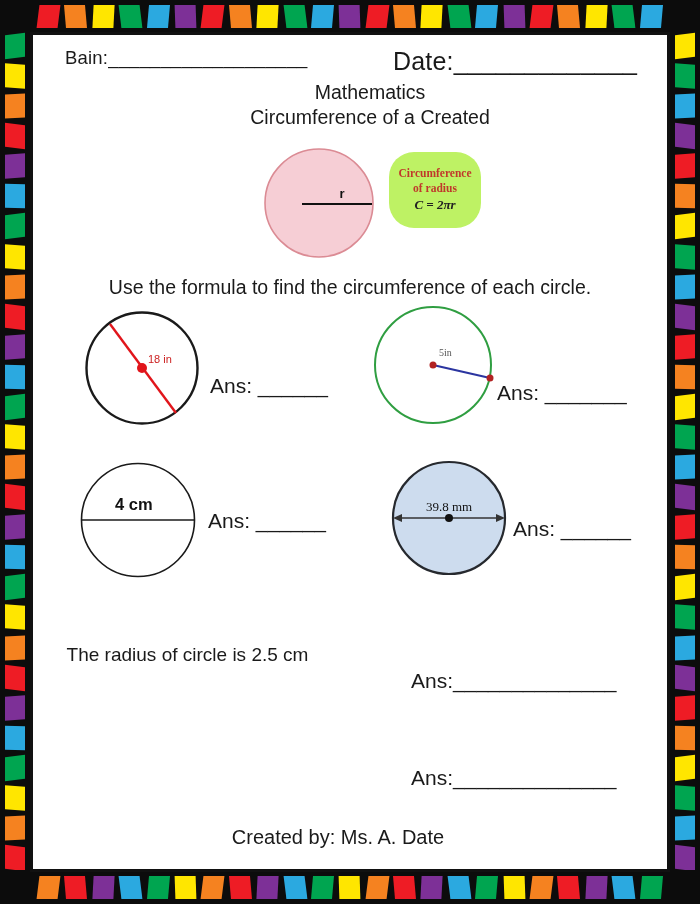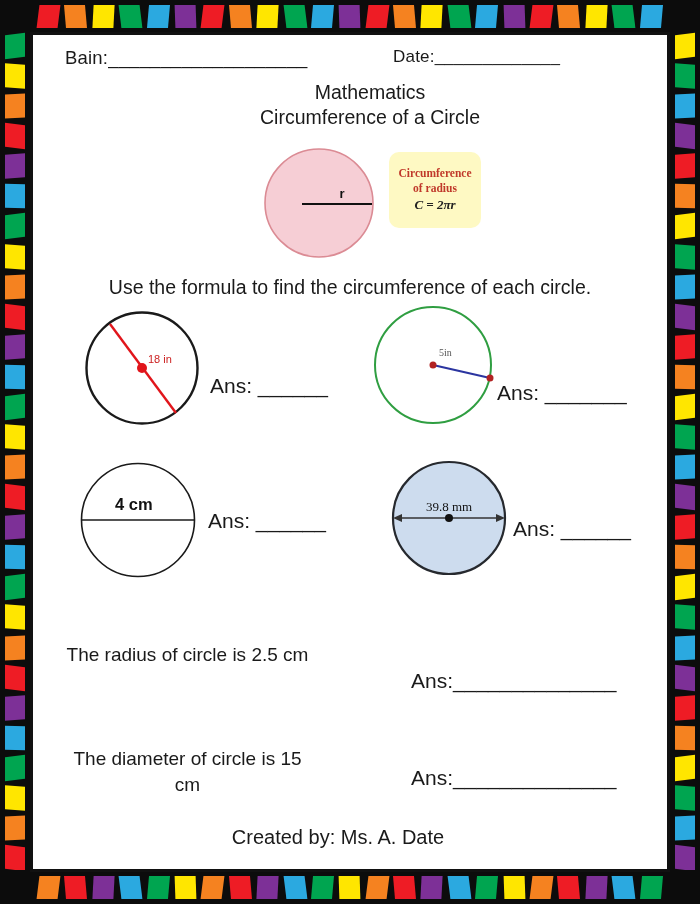--- a/index.html
+++ b/index.html
@@ -15,21 +15,21 @@
   .strip-left   { top:28px; bottom:28px; left:0; width:32px; flex-direction:column; padding:6px 7px 6px 5px; gap:6px; }
   .strip-right  { top:28px; bottom:28px; right:0; width:32px; flex-direction:column; padding:6px 5px 6px 7px; gap:6px; }
   .strip .tile { flex:1; }
   
   .sheet {
     position:absolute; left:30px; top:32px; right:30px; bottom:32px;
     background:#ffffff; border:3px solid #111;
   }
   .abs { position:absolute; }
   .t-name   { left:65px;  top:47px;  font-size:18.5px; letter-spacing:.2px; }
-  .t-date   { left:393px; top:47px;  font-size:17px; letter-spacing:.2px; }
+  .t-date   { left:393px; top:47px;  font-size:25px; letter-spacing:.2px; }
   .t-title  { left:45px;  top:81px;  width:650px; text-align:center; font-size:19.5px; }
   .t-title2 { left:45px;  top:106px; width:650px; text-align:center; font-size:19.5px; }
   .t-instr  { left:20px;  top:276px; width:660px; text-align:center; font-size:19.5px; }
   .fbox {
     left:389px; top:152px; width:92px; height:76px; border-radius:10px;
     display:flex; flex-direction:column; align-items:center; justify-content:center; gap:3px;
     font-family:"Liberation Serif", serif; text-align:center;
   }
   .fbox .fl { font-size:11.5px; font-weight:bold; }
   .fbox .ff { font-size:13px; font-style:italic; color:#222; font-weight:bold; }
@@ -161,29 +161,29 @@
     <div class="tile" style="background: rgb(125, 48, 151); transform: skewX(-3deg);"></div>
     <div class="tile" style="background: rgb(43, 169, 224); transform: skewX(7deg);"></div>
     <div class="tile" style="background: rgb(0, 165, 80); transform: skewX(-5deg);"></div>
   </div>
 
 <div class="sheet"></div>
 
 <div class="abs t-name">Bain:___________________</div>
 <div class="abs t-date">Date:_____________</div>
 <div class="abs t-title">Mathematics</div>
-<div class="abs t-title2">Circumference of a Circle</div>
+<div class="abs t-title2">Circumference of a Created</div>
 
 <svg width="124" height="124" style="left:258px; top:142px;">
   <circle cx="61" cy="61" r="54" stroke-width="1.6" fill="#f6ced5" stroke="#db8b94"></circle>
   <line x1="44" y1="62" x2="114" y2="62" stroke="#111" stroke-width="2"></line>
   <text x="84" y="56" text-anchor="middle" font-size="13" font-weight="bold" fill="#111">r</text>
 </svg>
 
-<div class="abs fbox" id="formula-box" style="background: #fef9c3;">
+<div class="abs fbox" id="formula-box" style="background: #bef264; border-radius: 25px;">
   <div class="fl" style="color: rgb(192, 57, 43);">Circumference</div>
   <div class="fl" style="color: rgb(192, 57, 43);">of radius</div>
   <div class="ff">C = 2πr</div>
 </div>
 
 <div class="abs t-instr">Use the formula to find the circumference of each circle.</div>
 
 <svg width="118" height="118" style="left:84px; top:310px;">
   <circle cx="58" cy="58" r="55.5" fill="#ffffff" stroke-width="2.4" stroke="#1a1a1a"></circle>
   <line x1="26" y1="14" x2="92" y2="103" stroke-width="2.4" stroke="#e1151b"></line>
@@ -217,17 +217,16 @@
   <text class="serif" x="35" y="51" font-size="13" fill="#111111">39.8 mm</text>
 </svg>
 <div class="abs ans ans4">Ans: ______</div>
 
 <div class="abs wp wp1">
   <div>The radius of circle is 2.5 cm</div>
 </div>
 <div class="abs wpans wpans1">Ans:______________</div>
 
 <div class="abs wp wp2">
-  <div>The diameter of circle is 15 cm</div>
 </div>
 <div class="abs wpans wpans2">Ans:______________</div>
 
 <div class="abs t-footer">Created by: Ms. A. Date</div>
 
 </body></html>

